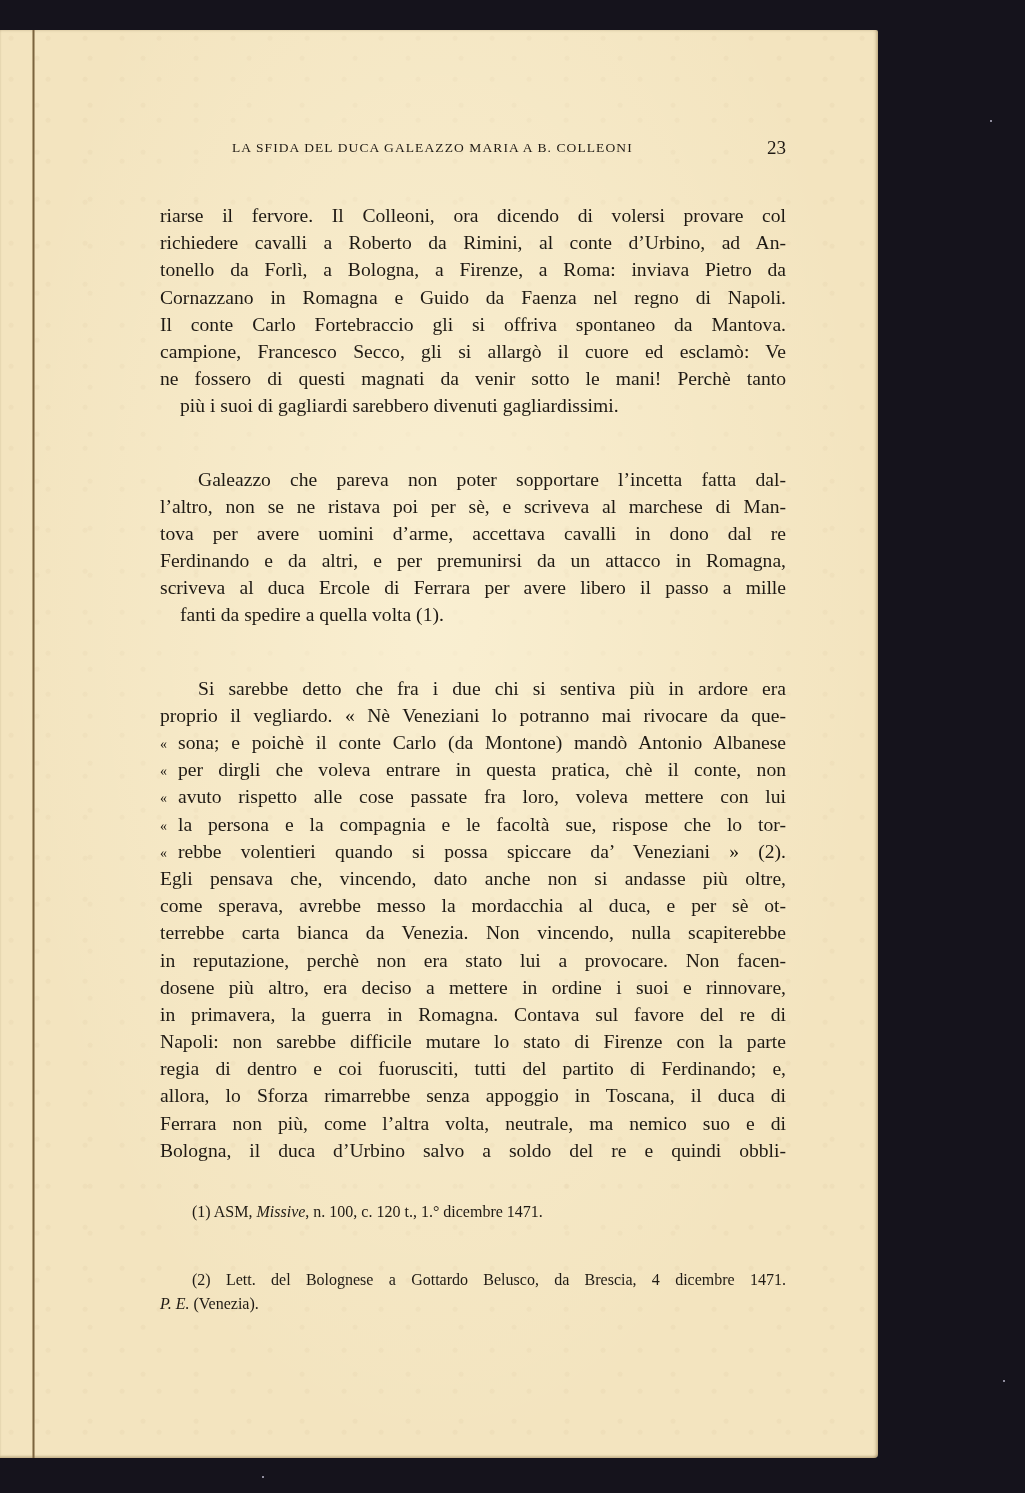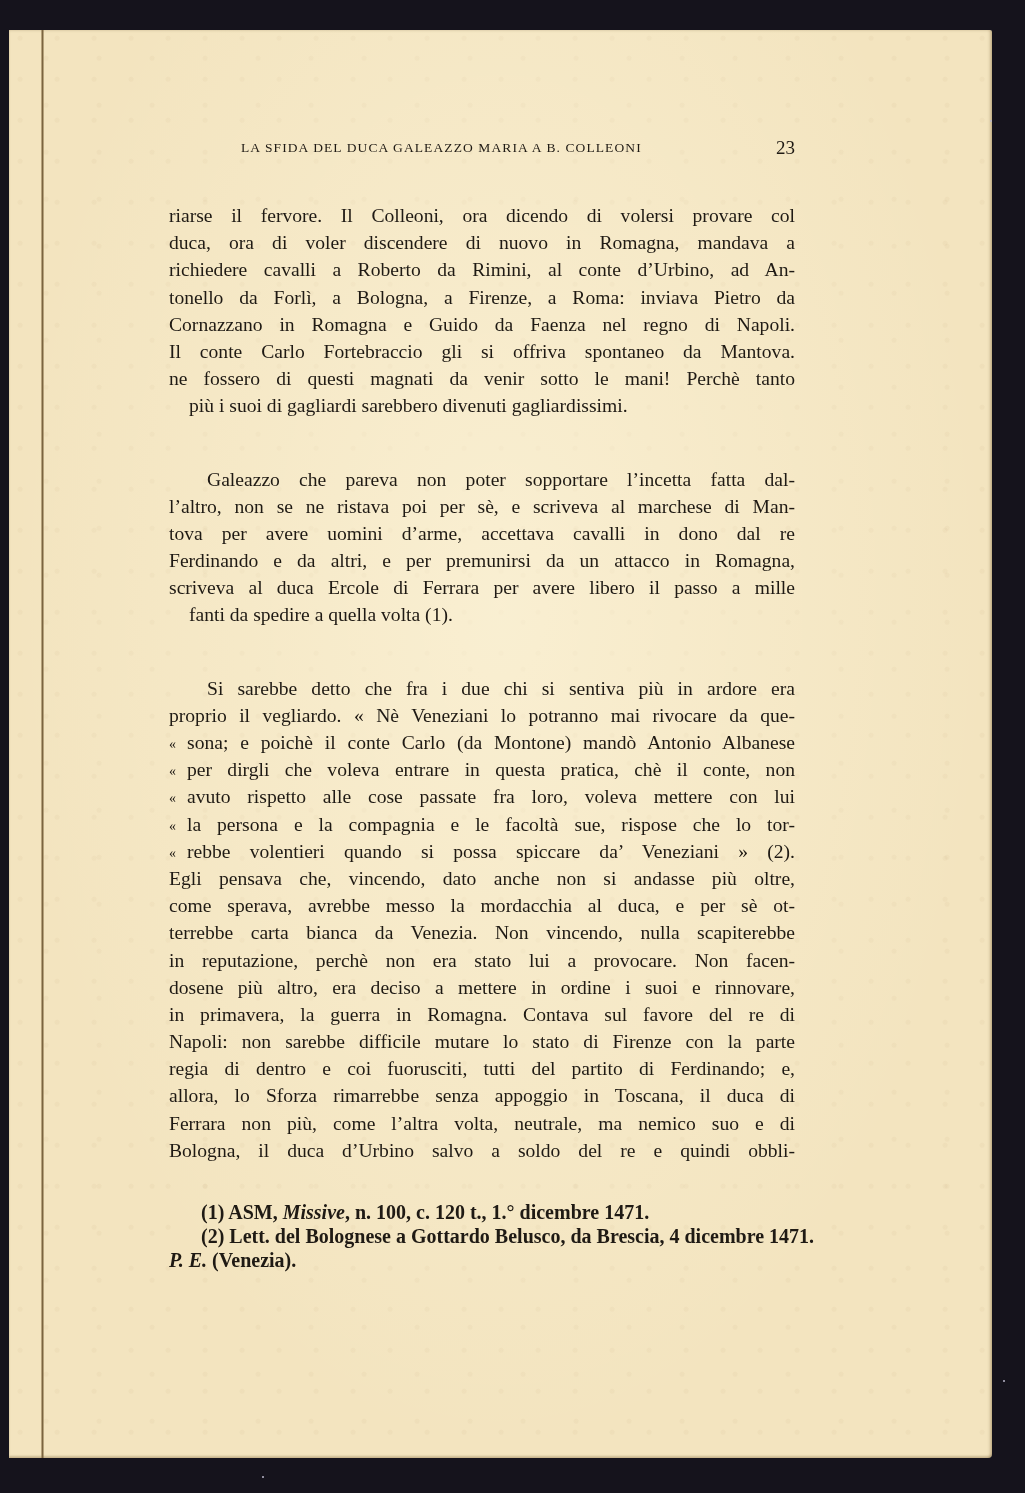--- a/index.html
+++ b/index.html
@@ -11,23 +11,23 @@
       background: #15131c;
     }
     body {
       position: relative;
       background:
         radial-gradient(circle at 20% 30%, rgba(60,60,80,0.25) 0 1px, transparent 2px),
         #15131c;
     }
     .page {
       position: absolute;
-      left: 9px;
+      left: 0;
       top: 30px;
-      width: 983px;
+      width: 878px;
       height: 1428px;
       background: #f3e4bf;
       background-image:
         radial-gradient(ellipse at 50% 40%, rgba(255,248,225,0.55), rgba(236,219,176,0.0) 70%),
         radial-gradient(circle at 30% 20%, rgba(180,150,100,0.07) 0 2px, transparent 3px),
         radial-gradient(circle at 70% 60%, rgba(180,150,100,0.07) 0 2px, transparent 3px);
       background-size: auto, 37px 41px, 53px 47px;
       border-radius: 0 2px 4px 0;
       box-shadow: inset -2px 0 3px rgba(120,95,50,0.35), inset 0 -2px 2px rgba(120,95,50,0.25);
     }
@@ -91,34 +91,34 @@
     .line.quote {
       padding-left: 0;
     }
     .line.quote .qmark {
       display: inline-block;
       width: 18px;
       font-size: 14px;
     }
     .footnotes {
       margin-top: 36px;
-      font-size: 20px;
+      font-size: 16px;
       line-height: 24px;
-      font-weight: bold;
     }
     .footnotes .fn {
       display: block;
       white-space: nowrap;
     }
     .footnotes .fn.indent {
       padding-left: 32px;
     }
     .footnotes .fn.justify {
       text-align: justify;
       text-align-last: justify;
+      margin-top: 44px;
     }
     .footnotes i { font-style: italic; }
     .speck {
       position: absolute;
       width: 2px;
       height: 2px;
       background: #b9b7c8;
       border-radius: 50%;
     }
   </style>
@@ -129,25 +129,25 @@
   <div class="gutter"></div>
 
   <div class="text-block" style="top:110px;">
     <div class="running-head">
       <span class="title">LA SFIDA DEL DUCA GALEAZZO MARIA A B. COLLEONI</span>
       <span class="pagenum">23</span>
     </div>
 
     <div class="body-text" id="body-text">
         <span class="line">riarse il fervore. Il Colleoni, ora dicendo di volersi provare col</span>
-        <span class="line">duca, ora di voler discendere di nuovo in Romagna, mandava a</span>
         <span class="line">richiedere cavalli a Roberto da Rimini, al conte d’Urbino, ad An-</span>
         <span class="line">tonello da Forlì, a Bologna, a Firenze, a Roma: inviava Pietro da</span>
         <span class="line">Cornazzano in Romagna e Guido da Faenza nel regno di Napoli.</span>
         <span class="line">Il conte Carlo Fortebraccio gli si offriva spontaneo da Mantova.</span>
+        <span class="line">campione, Francesco Secco, gli si allargò il cuore ed esclamò: Ve</span>
         <span class="line">ne fossero di questi magnati da venir sotto le mani! Perchè tanto</span>
         <span class="line last">più i suoi di gagliardi sarebbero divenuti gagliardissimi.</span>
         <span class="line indent">Galeazzo che pareva non poter sopportare l’incetta fatta dal-</span>
         <span class="line">l’altro, non se ne ristava poi per sè, e scriveva al marchese di Man-</span>
         <span class="line">tova per avere uomini d’arme, accettava cavalli in dono dal re</span>
         <span class="line">Ferdinando e da altri, e per premunirsi da un attacco in Romagna,</span>
         <span class="line">scriveva al duca Ercole di Ferrara per avere libero il passo a mille</span>
         <span class="line last">fanti da spedire a quella volta (1).</span>
         <span class="line indent">Si sarebbe detto che fra i due chi si sentiva più in ardore era</span>
         <span class="line">proprio il vegliardo. « Nè Veneziani lo potranno mai rivocare da que-</span>

